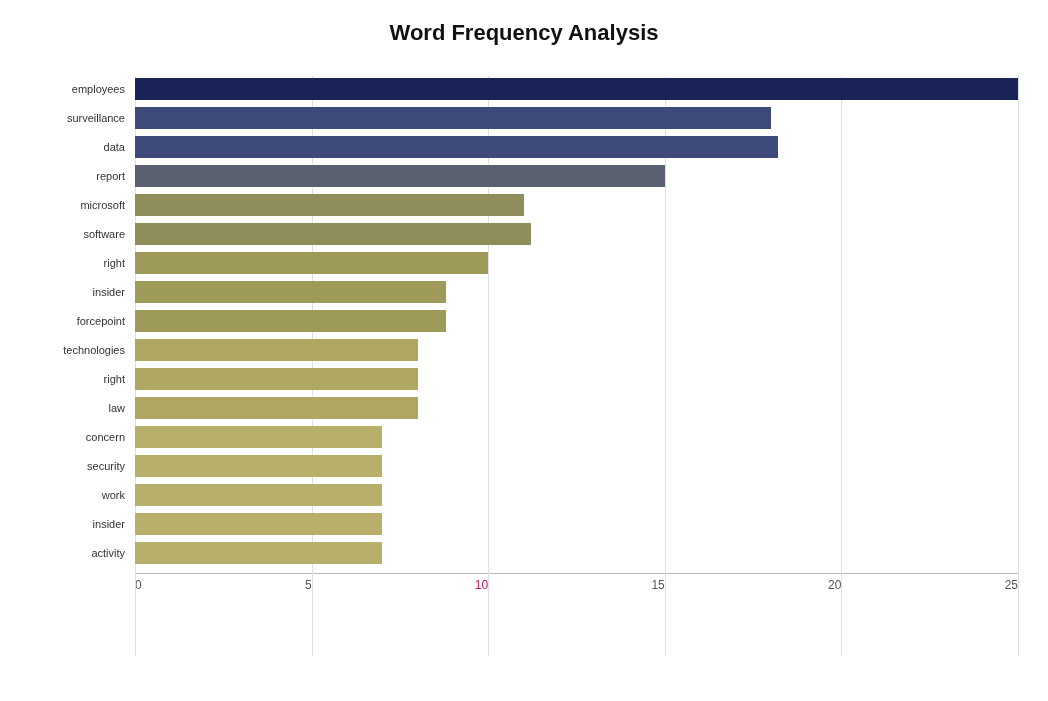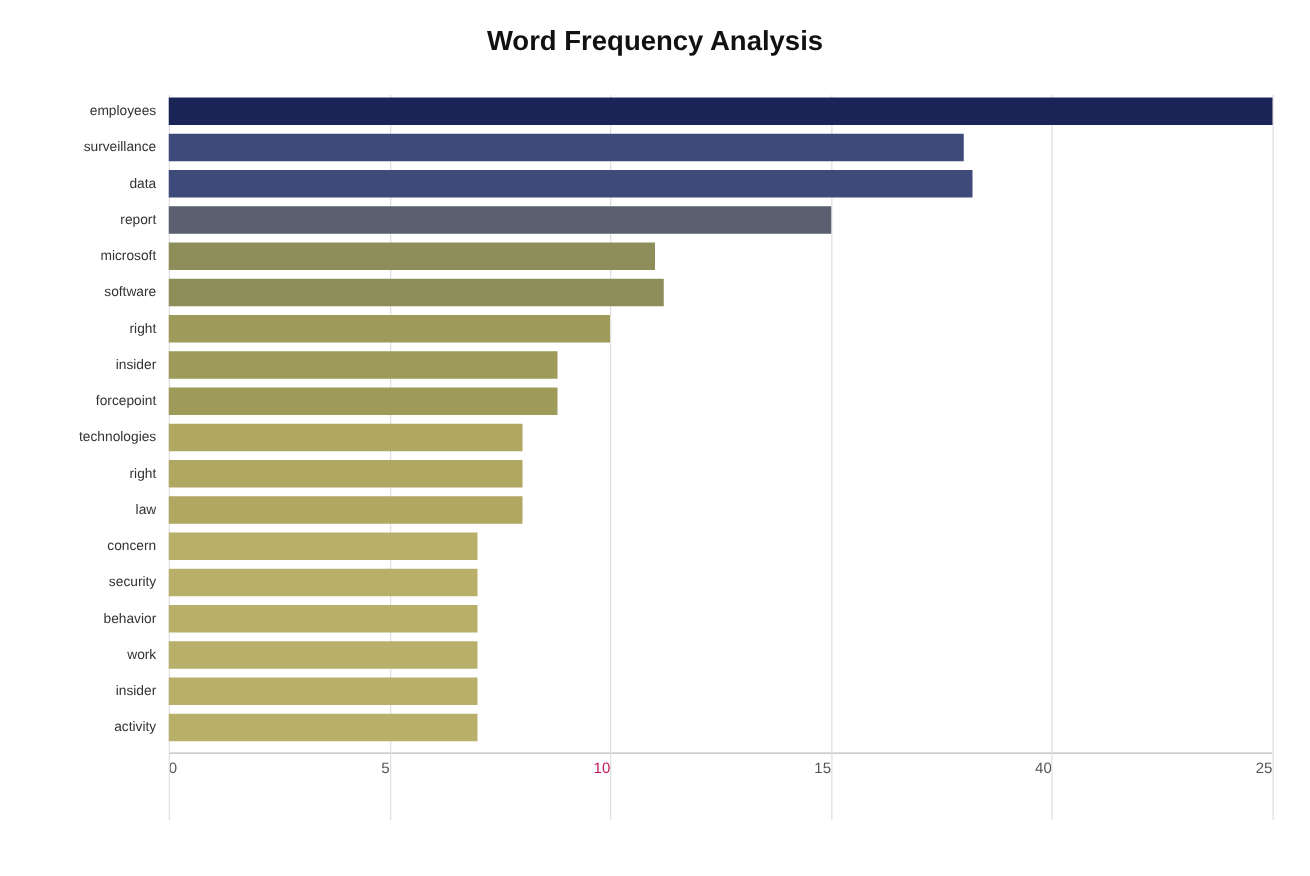--- a/index.html
+++ b/index.html
@@ -150,26 +150,20 @@
             <div class="bar-rect" style="width: 28%; background-color: rgb(184, 176, 106); z-index: 2; position: absolute;"></div>
           </div>
         </div>
         <div class="row-wrapper">
           <div class="row-label">security</div>
           <div class="row-bars-area">
             <div class="bar-rect" style="width: 28%; background-color: rgb(184, 176, 106); z-index: 2; position: absolute;"></div>
           </div>
         </div>
         <div class="row-wrapper">
-          <div class="row-label">behavior</div>
-          <div class="row-bars-area">
-            <div class="bar-rect" style="width: 28%; background-color: rgb(184, 176, 106); z-index: 2; position: absolute;"></div>
-          </div>
-        </div>
-        <div class="row-wrapper">
           <div class="row-label">work</div>
           <div class="row-bars-area">
             <div class="bar-rect" style="width: 28%; background-color: rgb(184, 176, 106); z-index: 2; position: absolute;"></div>
           </div>
         </div>
         <div class="row-wrapper">
           <div class="row-label">insider</div>
           <div class="row-bars-area">
             <div class="bar-rect" style="width: 28%; background-color: rgb(184, 176, 106); z-index: 2; position: absolute;"></div>
           </div>
@@ -193,19 +187,19 @@
     <div style="display:flex; margin-top:4px;">
       <div style="width:105px; flex-shrink:0;"></div>
       <div style="flex:1; position:relative;" id="x-axis-ticks-wrapper">
         <div style="height:1px; background:#bbb; width:100%;"></div>
         <div style="display:flex; justify-content:space-between; padding-top:4px;" id="x-ticks-row">
 
         <span style="font-size: 12px; color: rgb(85, 85, 85);">0</span>
             <span style="font-size: 12px; color: rgb(85, 85, 85);">5</span>
             <span style="font-size: 12px; color: #be185d;">10</span>
             <span style="font-size: 12px; color: rgb(85, 85, 85);">15</span>
-            <span style="font-size: 12px; color: rgb(85, 85, 85);">40</span>
+            <span style="font-size: 12px; color: rgb(85, 85, 85);">20</span>
             <span style="font-size: 12px; color: rgb(85, 85, 85);">25</span>
           </div>
       </div>
     </div>
   </div>
 </div>
 
 </body></html>

